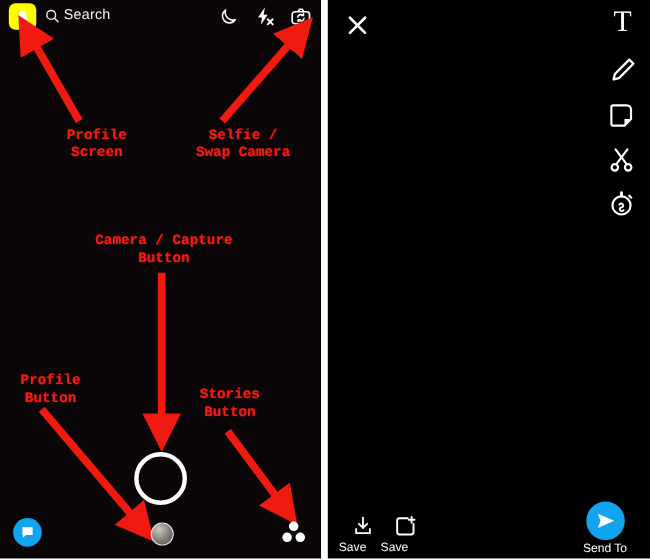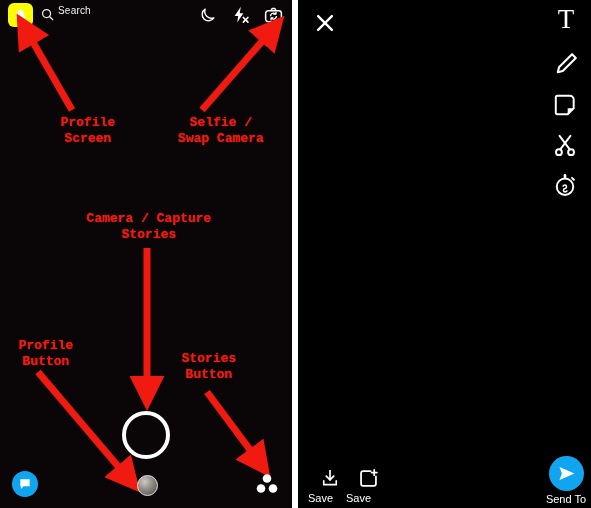--- a/index.html
+++ b/index.html
@@ -10,21 +10,21 @@
   #panel-camera{left:0;width:292px;background:#0a0506;}
   #panel-editor{left:298px;width:293px;background:#000000;}
 
   .divider{position:absolute;top:0;left:292px;width:6px;height:508px;background:#ffffff;}
 
   
   .topbar{position:absolute;left:0;top:0;width:292px;height:30px;}
   .ghost-btn{position:absolute;left:8px;top:3px;width:25px;height:24px;background:#FFFC00;border-radius:6px;
              display:flex;align-items:center;justify-content:center;}
   .search-icon{position:absolute;left:40px;top:7px;width:15px;height:15px;}
-  .search-label{position:absolute;left:58px;top:5px;color:#f2f2f2;font-size:10px;letter-spacing:.2px;}
+  .search-label{position:absolute;left:58px;top:5px;color:#f2f2f2;font-size:13px;letter-spacing:.2px;}
   .top-icon{position:absolute;top:5px;width:20px;height:20px;}
   #icon-moon{left:198px;}
   #icon-flash{left:230px;}
   #icon-swap{left:263px;}
 
   
   .anno{position:absolute;color:#f01a10;font-weight:bold;font-size:13px;line-height:16px;text-align:center;
         white-space:pre-line;text-shadow:0 0 1px #f01a10;font-family:Liberation Mono, monospace;}
   #anno-profile{left:47px;top:115px;width:82px;}
   #anno-selfie{left:158px;top:115px;width:126px;}
@@ -50,21 +50,21 @@
   #tool-scissors{top:132px;}
   #tool-timer{top:172px;}
   .tool-glyph-t{position:absolute;left:552px;top:4px;width:28px;height:30px;color:#ffffff;font-family:"Liberation Serif",serif;
                 font-size:27px;line-height:30px;text-align:center;}
 
   .bottom-action{position:absolute;width:44px;text-align:left;}
   #act-save{left:308px;top:466px;}
   #act-story{left:346px;top:466px;}
   .bottom-action .bi{height:24px;display:flex;align-items:center;justify-content:center;}
   .bottom-action .bl{color:#ffffff;font-size:11px;margin-top:2px;}
-  .send-wrap{position:absolute;left:542px;top:456px;width:48px;text-align:center;}
+  .send-wrap{position:absolute;left:526px;top:456px;width:48px;text-align:center;}
   .send-circle{width:35px;height:35px;border-radius:50%;background:#12a5ef;margin:0 auto;
                display:flex;align-items:center;justify-content:center;}
   .send-label{color:#ffffff;font-size:11px;margin-top:2px;}
 </style>
 </head>
 <body>
 
 <div id="app">
 
   <div class="panel" id="panel-camera">
@@ -124,21 +124,21 @@
       <line x1="147" y1="248" x2="147" y2="392" stroke="#f01a10" stroke-width="7" marker-end="url(#ah)"></line>
       <line x1="38" y1="372" x2="128" y2="478" stroke="#f01a10" stroke-width="7" marker-end="url(#ah)"></line>
       <line x1="207" y1="392" x2="259" y2="462" stroke="#f01a10" stroke-width="7" marker-end="url(#ah)"></line>
     </svg>
 
     <div class="anno" id="anno-profile">Profile
 Screen</div>
     <div class="anno" id="anno-selfie">Selfie /
 Swap Camera</div>
     <div class="anno" id="anno-capture">Camera / Capture
-Stories</div>
+Button</div>
     <div class="anno" id="anno-memories">Profile
 Button</div>
     <div class="anno" id="anno-stories">Stories
 Button</div>
 
     <div class="capture-ring"></div>
     <div class="memories-thumb"></div>
 
     <div class="chat-btn">
       <svg width="14" height="14" viewBox="0 0 24 24" aria-hidden="true">

